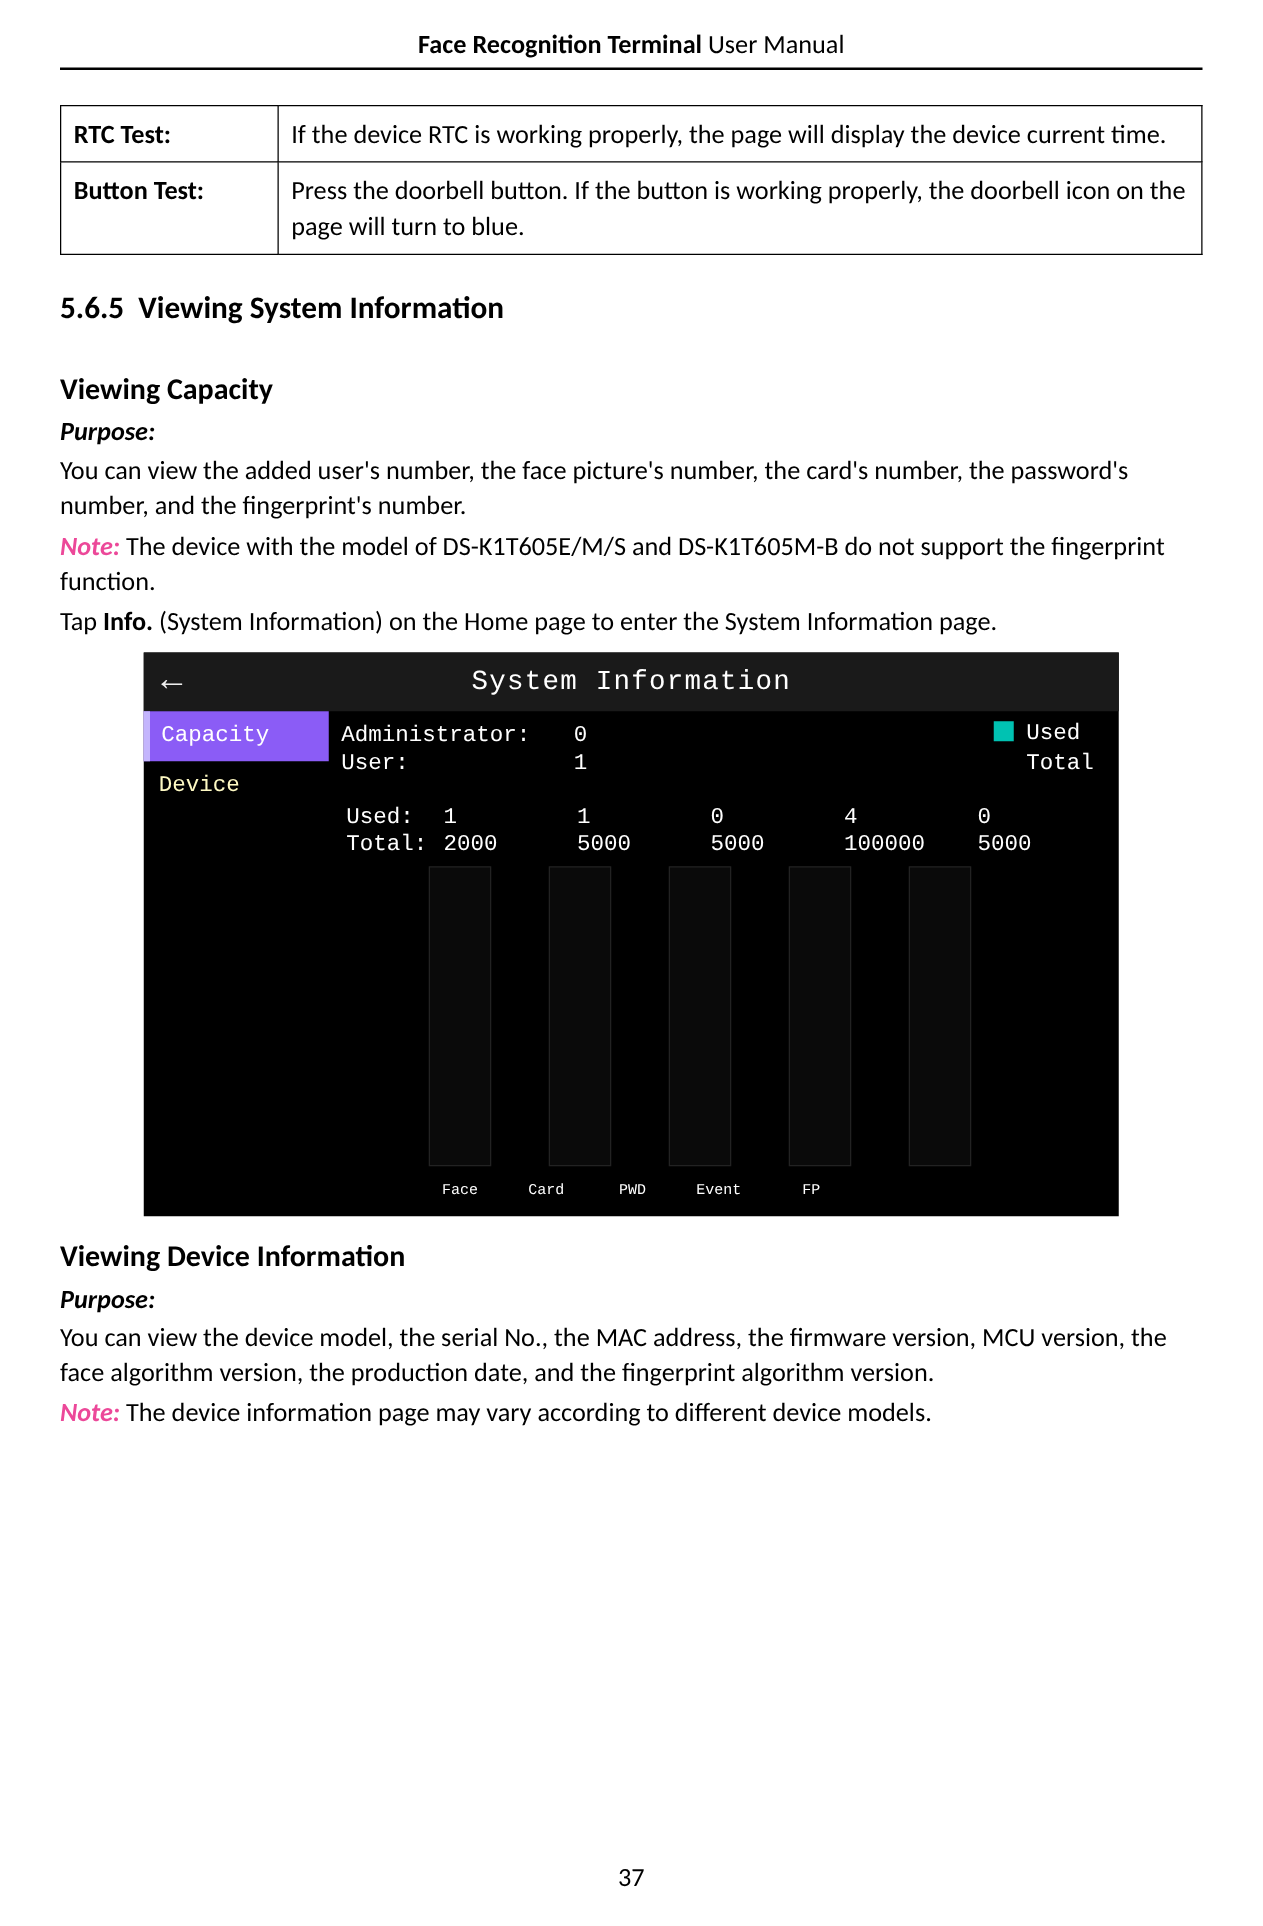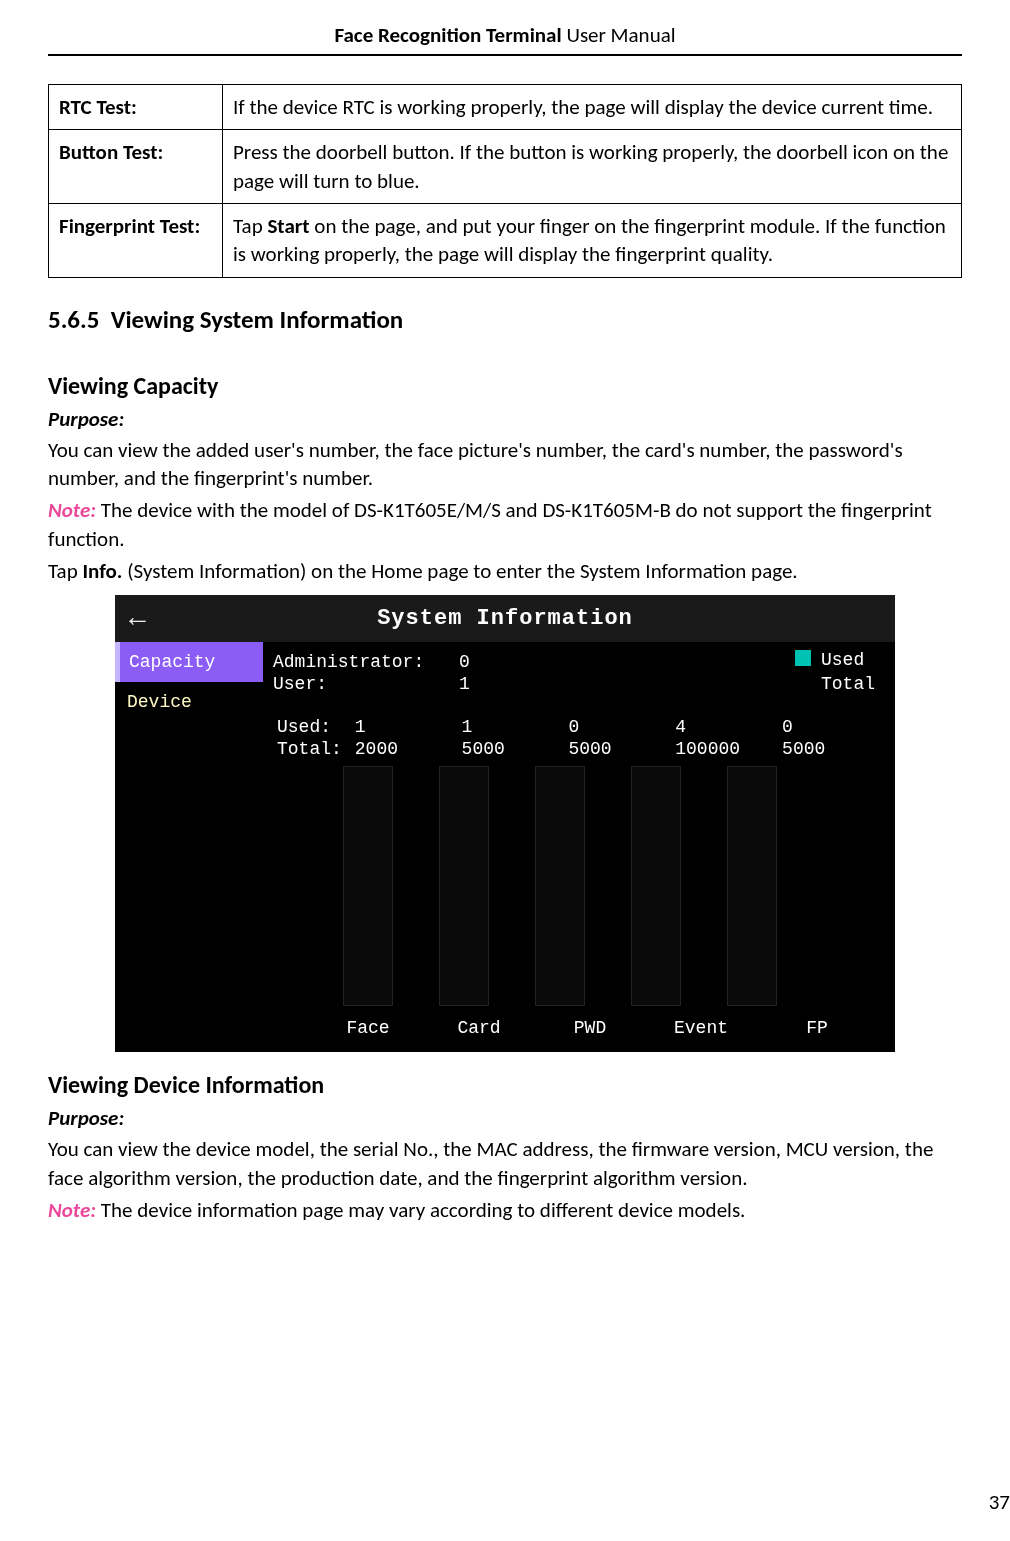--- a/index.html
+++ b/index.html
@@ -15,44 +15,44 @@
   .sec-num { font-size: 25px; font-weight: 700; margin-top: 26px; }
   .subhead { font-size: 24px; font-weight: 700; margin-top: 36px; }
   .subhead2 { font-size: 24px; font-weight: 700; margin-top: 18px; }
   .purpose { font-size: 21px; font-style: italic; font-weight: 700; margin-top: 6px; }
   p.body { font-size: 21px; line-height: 1.35; margin-top: 4px; }
   .note-lead { color: #ec4899; font-style: italic; font-weight: 700; }
   .strong-inline { font-weight: 700; }
   .screenshot { width: 780px; margin: 10px auto 0 auto; background: #000; font-family: "Courier New", monospace; color: #fff; }
   .ss-titlebar { display: flex; align-items: center; background: #1a1a1a; padding: 8px 14px; }
   .ss-back { font-size: 28px; color: #eee; width: 40px; }
-  .ss-title { flex: 1; text-align: center; font-weight: 700; font-size: 22px; letter-spacing: 1px; }
+  .ss-title { flex: 1; text-align: center; font-weight: 400; font-size: 22px; letter-spacing: 1px; }
   .ss-body { display: flex; }
   .ss-side { width: 148px; }
   .ss-tab { padding: 10px 12px; font-size: 18px; color: #ddd; }
   .ss-tab.active { background: #8b5cf6; border-left: 5px solid #c4b5fd; color: #fff; padding-left: 9px; }
   .ss-tab.inactive { color: #fef9c3; }
   .ss-main { flex: 1; padding: 8px 10px 14px 10px; position: relative; }
   .ss-row { display: flex; font-size: 18px; margin: 2px 0; gap: 16px; }
   .ss-kv-key { width: 170px; }
   .ss-kv-val { width: 70px; }
   .ss-legend { position: absolute; top: 8px; right: 20px; font-size: 18px; }
   .ss-legend-row { display: flex; align-items: flex-start; gap: 10px; margin-bottom: 4px; }
   .ss-legend-sw { width: 16px; height: 16px; background: #00c2b2; display: inline-block; }
   .ss-cols { margin-top: 22px; }
   .ss-cols table { width: 100%; border-collapse: collapse; font-size: 18px; }
   .ss-cols td { padding: 1px 4px; text-align: left; white-space: nowrap; }
   .ss-cols td.hdrcell { width: 70px; }
   .ss-cols td.col { width: 100px; }
   .ss-chart { height: 240px; display: flex; align-items: flex-end; padding-left: 70px; gap: 46px; margin-top: 6px; }
   .ss-bar { width: 50px; background: #0a0a0a; border: 1px solid #222; height: 100%; }
-  .ss-cats { display: flex; padding-left: 70px; gap: 61px; margin-top: 12px; font-size: 18px; }
+  .ss-cats { display: flex; padding-left: 70px; gap: 19px; margin-top: 12px; font-size: 12px; }
   .ss-cat { width: 50px; text-align: center; }
   .ss-cat.wide { width: 60px; margin-left: -5px; }
-  .footer { position: absolute; bottom: 26px; left: 0; right: 0; text-align: right; font-size: 21px; }
+  .footer { position: absolute; bottom: 26px; left: 0; right: 0; text-align: center; font-size: 21px; }
 </style>
 </head>
 <body>
 
 <div class="page">
   <div class="hdr">
     <span class="bold">Face Recognition Terminal</span><span> User Manual</span>
   </div>
   <hr class="hdr-rule">
 
@@ -60,24 +60,20 @@
 
     <table class="tests">
       <tbody>
           <tr>
         <td class="lbl">RTC Test:</td>
         <td>If the device RTC is working properly, the page will display the device current time.</td>
       </tr>
       <tr>
         <td class="lbl">Button Test:</td>
         <td>Press the doorbell button. If the button is working properly, the doorbell icon on the page will turn to blue.</td>
-      </tr>
-      <tr>
-        <td class="lbl">Fingerprint Test:</td>
-        <td><span>Tap </span><span class="strong-inline">Start</span><span> on the page, and put your finger on the fingerprint module. If the function is working properly, the page will display the fingerprint quality.</span></td>
       </tr>
     </tbody>
       </table>
 
     <div class="sec-num">
       <span>5.6.5</span>&nbsp;&nbsp;<span>Viewing System Information</span>
     </div>
 
     <div class="subhead">Viewing Capacity</div>
     <div class="purpose">Purpose:</div>

